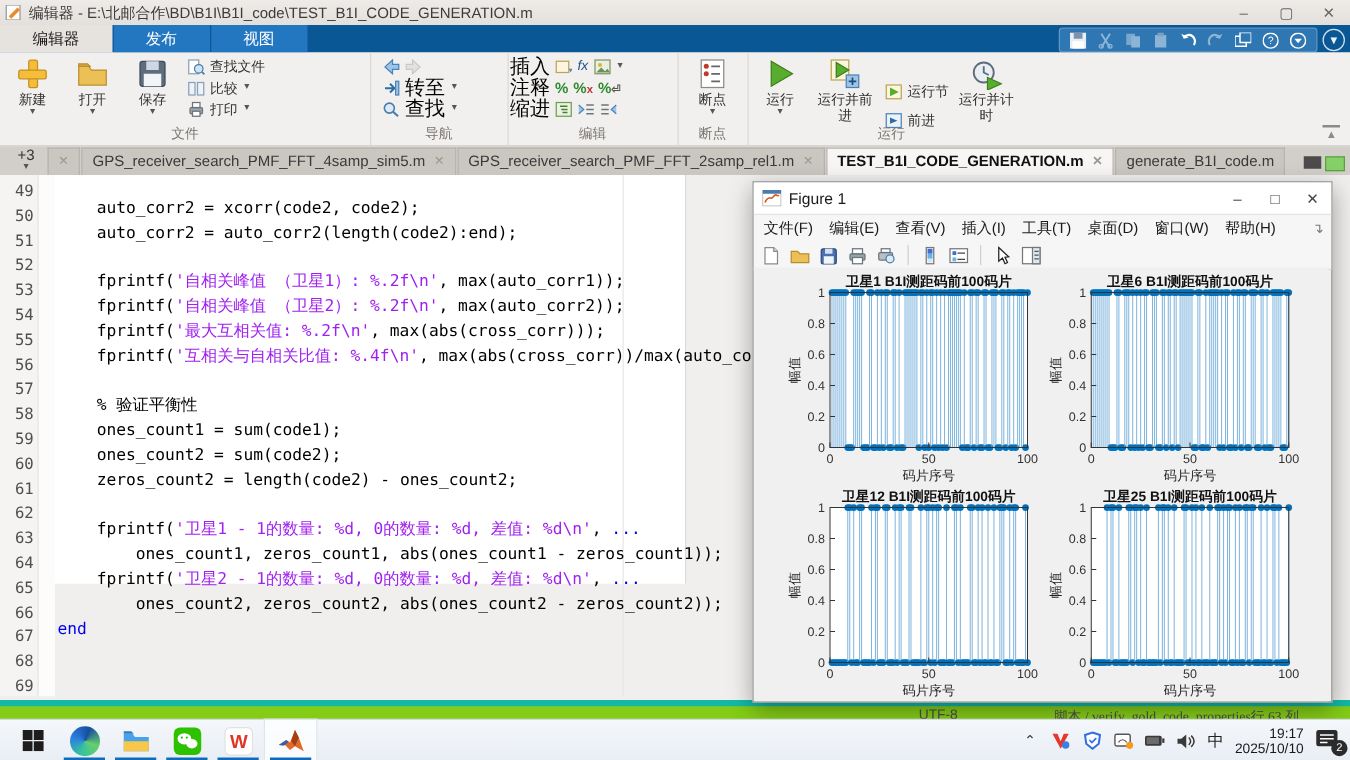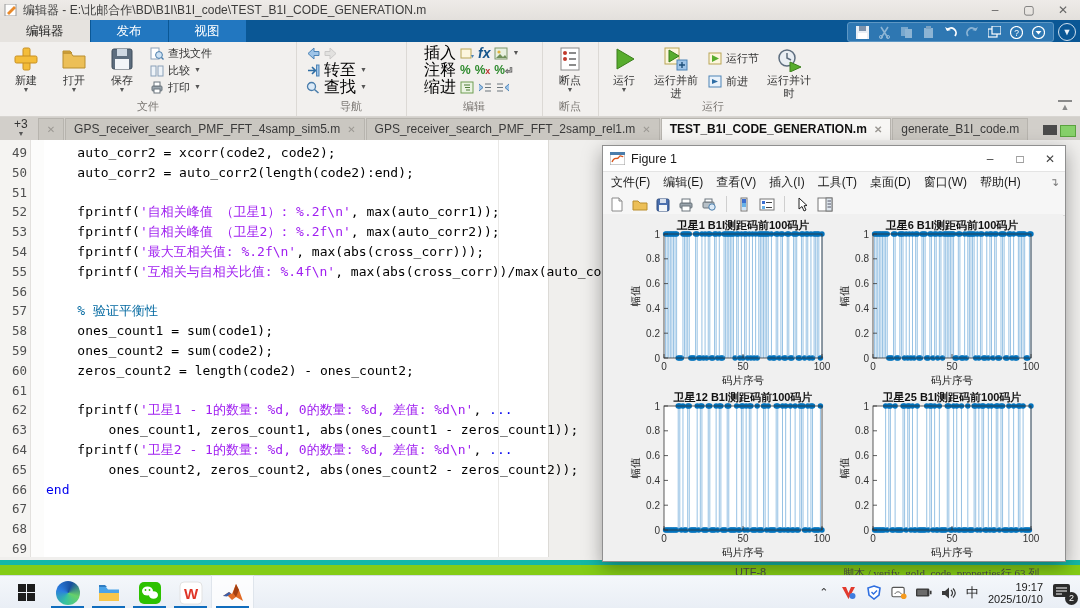--- a/index.html
+++ b/index.html
@@ -41,31 +41,31 @@
   .overflow-tab .caret{display:block;text-align:center;}
   .dtab{height:21px;line-height:21px;background:#cac7c1;border:1px solid #b7b4ae;border-bottom:none;margin-right:1px;
     padding:0 8px;font-size:12px;color:#3a3a3a;display:flex;align-items:center;gap:7px;white-space:nowrap;}
   .dtab.active{background:#f7f6f4;font-weight:bold;color:#111;}
   .dtab .x{color:#9b9893;font-size:10px;}
   .tab-indicators{position:absolute;right:4px;bottom:3px;display:flex;gap:3px;}
   .tab-indicators .sq{width:14px;height:10px;}
 
   
   .editor{position:absolute;left:0;top:140px;width:1080px;height:420px;background:#f0efed;}
-  .editor .paper{position:absolute;left:0;top:0;width:548px;height:417px;background:#fff;border-right:1px solid #dcdad6;}
+  .editor .paper{position:absolute;left:0;top:0;width:548px;height:327px;background:#fff;border-right:1px solid #dcdad6;}
   .gutter{position:absolute;left:0;top:0;width:30px;height:417px;background:#f5f4f2;border-right:1px solid #e3e1de;}
   .foldcol{position:absolute;left:31px;top:0;width:13px;height:417px;background:#fcfcfb;}
   .guide{position:absolute;left:498px;top:0;width:1px;height:417px;background:#e9e8e6;}
   .gut-row{height:19.8px;line-height:19.8px;font-size:12.5px;color:#4f4f4f;text-align:right;padding-right:3px;
     font-family:"DejaVu Sans Mono",monospace;position:relative;}
   .gut-row .gdash{position:absolute;left:30px;top:0;width:14px;text-align:center;color:#9a9a9a;}
   .code-col{position:absolute;left:46px;top:0;right:0;}
   .code-row{height:19.8px;line-height:19.8px;font-size:13px;font-family:"DejaVu Sans Mono",monospace;color:#000;white-space:pre;}
   .tok-s{color:#A020F0;}
-  .tok-c{color:#0369a1;}
+  .tok-c{color:#000000;}
   .tok-k{color:#0000EE;}
 
   .statusbar{position:absolute;left:0;top:560px;width:1080px;height:15px;background:#84cc16;border-top:5px solid #14b8a6;
     font-size:11px;color:#4a4a4a;padding-left:46px;}
   .statusbar .enc{position:absolute;left:735px;top:1px;}
   .statusbar .info{position:absolute;left:843px;top:1px;white-space:nowrap;font-family:Liberation Serif, serif;}
 
   
   .figwin{position:absolute;left:602px;top:145px;width:462px;height:415px;background:#f0f0f0;border:1px solid #8f8f8f;
     box-shadow:0 6px 18px rgba(0,0,0,.35);z-index:5;}
@@ -244,28 +244,28 @@
               <line x1="8.5" y1="8.5" x2="12.5" y2="12" stroke="#4a7dab" stroke-width="1.6"></line>
             </svg>
           <span>查找</span>
             <span class="caret">▼</span>
         </div>
       </div>
       <div class="rg-label">导航</div>
     </div>
 
     <div class="rgroup" style="left:406px;width:136px;">
-      <div class="rg-items" style="display:block;padding-left:18px;">
+      <div class="rg-items" style="display:block;padding-left:2px;">
         <div class="srow" style="margin-bottom:3px;">
           <span>插入</span>
           <svg class="si" viewBox="0 0 14 13">
               <rect x="1" y="2" width="10" height="9" fill="#fdf6de" stroke="#b9a657"></rect>
               <path d="M11 8 L14 8 L12.5 11 Z" fill="#4c83b6"></path>
             </svg>
-          <span style="font-style:italic;font-size:14px;color:#16568c;font-weight:bold;text-align:right;">fx</span>
+          <span style="font-style:italic;font-size:11px;color:#16568c;font-weight:normal;text-align:right;">fx</span>
           <svg class="si" viewBox="0 0 14 13">
               <rect x="1" y="1" width="12" height="11" fill="#e8f0e0" stroke="#7d966b"></rect>
               <circle cx="5" cy="5" r="1.6" fill="#e0b23c"></circle>
               <path d="M2 11 L6 7 L9 10 L11 8 L13 11 Z" fill="#6f8f5a"></path>
             </svg>
           <span class="caret">▼</span>
         </div>
         <div class="srow" style="margin-bottom:3px;">
           <span>注释</span>
           <span style="color:#2d8a2d;font-weight:bold;font-size:12px;">%</span>
@@ -318,21 +318,21 @@
         </div>
         <div class="bb" style="width:48px;">
           <svg class="big-ic" viewBox="0 0 26 26">
               <rect x="2" y="2" width="14" height="16" fill="#fdf6de" stroke="#b9a657"></rect>
               <path d="M6 4 L16 10 L6 16 Z" fill="#58ad2e" stroke="#3c7f1c"></path>
               <rect x="14" y="14" width="10" height="10" fill="#9ec4e8" stroke="#4c83b6"></rect>
               <path d="M16 19 H22 M19 16 V22" stroke="#1e4f7a" stroke-width="1.4"></path>
             </svg>
           <span>运行并前进</span>
         </div>
-        <div class="smallstack" style="margin-top:5px;">
+        <div class="smallstack" style="margin-top:20px;">
           <div class="srow">
             <svg class="si" viewBox="0 0 14 13">
                 <rect x="1" y="1" width="12" height="11" fill="#fdf6de" stroke="#b9a657"></rect>
                 <path d="M4 3 L11 6.5 L4 10 Z" fill="#58ad2e"></path>
               </svg>
             <span>运行节</span>
           </div>
           <div class="srow" style="margin-top:6px;">
             <svg class="si" viewBox="0 0 14 13">
                 <rect x="1" y="1" width="12" height="11" fill="#eaf2fa" stroke="#4c83b6"></rect>
@@ -410,21 +410,21 @@
             <div class="gut-row">65</div>
             <div class="gut-row">66<span class="gdash">–</span></div>
             <div class="gut-row">67</div>
             <div class="gut-row">68<span class="gdash">–</span></div>
             <div class="gut-row">69</div>
           </div>
         </div>
       <div class="foldcol"></div>
       <div class="guide"></div>
       <div class="code-col">
-          <div id="code-rows" style="padding-top:3px;">
+          <div id="code-rows" style="padding-top:17px;">
             <div class="code-row"><span>    auto_corr2 = xcorr(code2, code2);</span></div>
             <div class="code-row"><span>    auto_corr2 = auto_corr2(length(code2):end);</span></div>
             <div class="code-row">&nbsp;</div>
             <div class="code-row"><span>    fprintf(</span><span class="tok-s">'自相关峰值 （卫星1）: %.2f\n'</span><span>, max(auto_corr1));</span></div>
             <div class="code-row"><span>    fprintf(</span><span class="tok-s">'自相关峰值 （卫星2）: %.2f\n'</span><span>, max(auto_corr2));</span></div>
             <div class="code-row"><span>    fprintf(</span><span class="tok-s">'最大互相关值: %.2f\n'</span><span>, max(abs(cross_corr)));</span></div>
             <div class="code-row"><span>    fprintf(</span><span class="tok-s">'互相关与自相关比值: %.4f\n'</span><span>, max(abs(cross_corr))/max(auto_corr1));</span></div>
             <div class="code-row">&nbsp;</div>
             <div class="code-row"><span class="tok-c">    % 验证平衡性</span></div>
             <div class="code-row"><span>    ones_count1 = sum(code1);</span></div>

